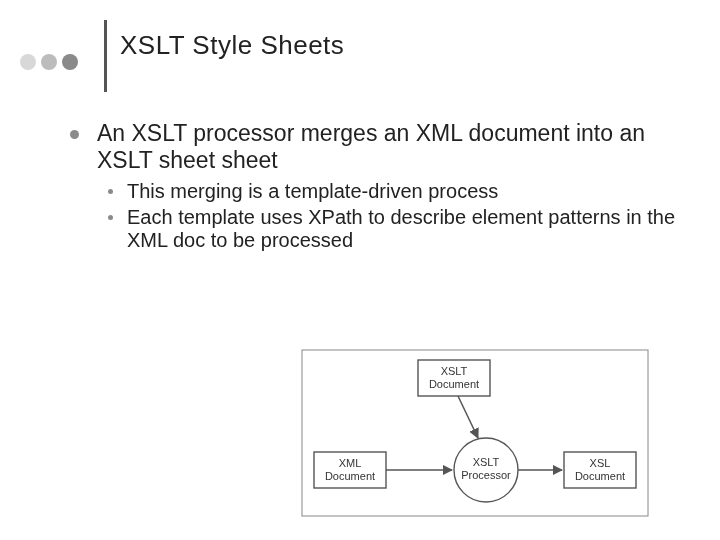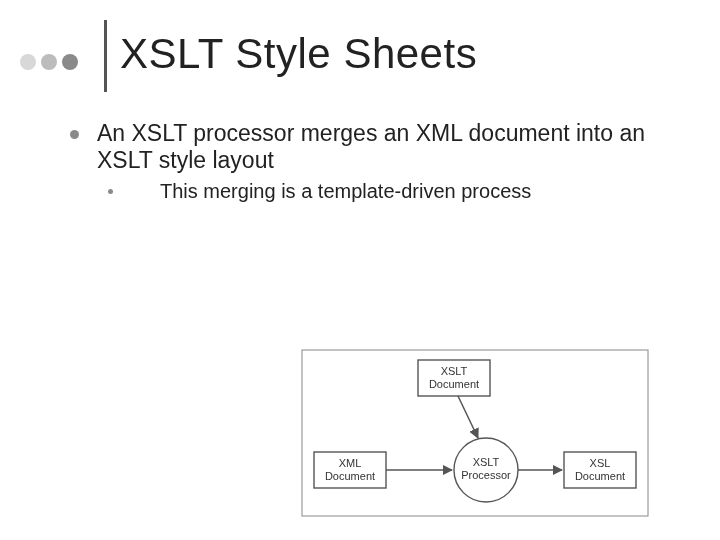--- a/index.html
+++ b/index.html
@@ -40,21 +40,21 @@
     top: 20px;
     left: 104px;
     width: 3px;
     height: 72px;
     background: #555;
   }
   .title {
     position: absolute;
     top: 30px;
     left: 120px;
-    font-size: 42px;
+    font-size: 26px;
     font-weight: 400;
     letter-spacing: 0.5px;
   }
   .body {
     position: absolute;
     top: 120px;
     left: 70px;
     width: 610px;
   }
   .lvl1 {
@@ -76,21 +76,20 @@
     line-height: 1.18;
   }
   .sub {
     margin-left: 38px;
     margin-bottom: 10px;
   }
   .lvl2 {
     display: flex;
     align-items: flex-start;
     margin-bottom: 2px;
-    gap: 33px;
   }
   .lvl2 .dot {
     width: 5px;
     height: 5px;
     border-radius: 50%;
     background: #8a8a8a;
     margin-top: 9px;
     margin-right: 14px;
     flex: 0 0 auto;
   }
@@ -150,27 +149,31 @@
   </div>
 
   <div class="title-rule"></div>
 
   <div class="title">XSLT Style Sheets</div>
 
   <div class="body">
 
     <div class="lvl1">
       <div class="dot"></div>
-      <div class="txt">An XSLT processor merges an XML document into an XSLT style layout</div>
+      <div class="txt">An XSLT processor merges an XML document into an XSLT sheet sheet</div>
     </div>
 
     <div class="sub">
       <div class="lvl2">
         <div class="dot"></div>
         <div class="txt">This merging is a template-driven process</div>
+      </div>
+      <div class="lvl2">
+        <div class="dot"></div>
+        <div class="txt">Each template uses XPath to describe element patterns in the XML doc to be processed</div>
       </div>
     </div>
 
 
   </div>
 
   <div class="diagram">
     <svg viewBox="0 0 350 170">
       <defs>
         <marker id="arrow" viewBox="0 0 10 10" refX="9" refY="5" markerWidth="7" markerHeight="7" orient="auto-start-reverse">

